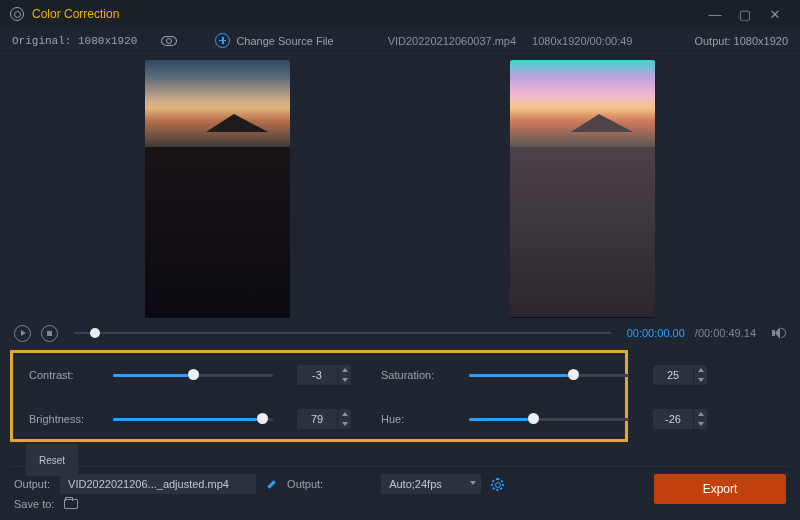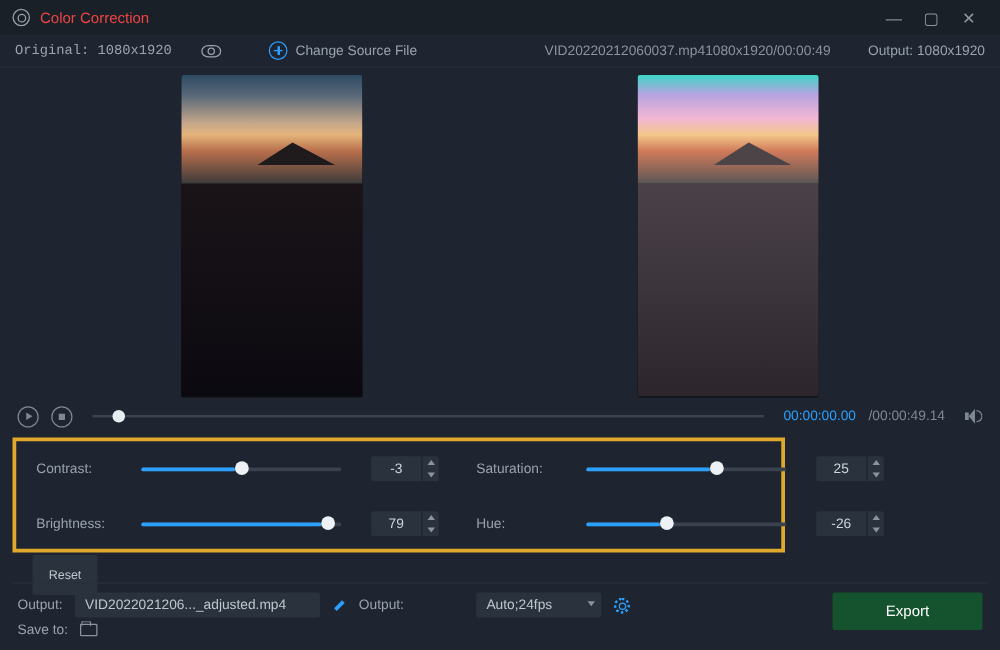--- a/index.html
+++ b/index.html
@@ -2,36 +2,36 @@
 <html><head>
 <meta charset="utf-8">
 <style>
   * { box-sizing: border-box; margin: 0; padding: 0; font-family: "Segoe UI", Arial, sans-serif; }
   body { width: 800px; height: 520px; background: #1e2530; color: #9aa3ad; font-size: 11px; overflow: hidden; position: relative; }
 
   
   .titlebar { height: 28px; background: #1a2028; display: flex; align-items: center; padding: 0 10px; }
   .titlebar .app-icon { width: 14px; height: 14px; border: 1.2px solid #9aa3ad; border-radius: 50%; margin-right: 8px; position: relative; }
   .titlebar .app-icon::after{content:"";position:absolute;width:5px;height:5px;border:1.2px solid #9aa3ad;border-radius:50%;left:3px;top:3px;}
-  .titlebar .title { flex: 0 0 auto; color:#ef4444; font-size:12px;}
+  .titlebar .title { flex: 0 0 auto; color:#eab308; font-size:12px;}
   .titlebar .spacer { flex: 1; }
   .winbtn { width: 30px; text-align: center; color:#8b939d; font-size: 13px; cursor:pointer; }
 
   
   .inforow { height: 26px; display:flex; align-items:center; padding: 0 12px; gap: 10px; border-bottom: 1px solid #262d38;}
   .inforow .orig { flex:0 0 auto;font-family:Liberation Mono, monospace; }
   .eye-icon { width:16px; height:10px; border:1.3px solid #9aa3ad; border-radius: 70% / 100%; position:relative; margin-left: 14px; cursor:pointer;}
   .eye-icon::after{content:"";position:absolute;width:4px;height:4px;border:1.3px solid #9aa3ad;border-radius:50%;left:4px;top:1px;}
   .change-src { display:flex; align-items:center; gap:6px; margin-left: 28px; color:#2ca0ff; cursor:pointer;}
   .plus-circ { width:15px;height:15px;border:1.4px solid #2ca0ff;border-radius:50%;position:relative;}
   .plus-circ::before,.plus-circ::after{content:"";position:absolute;background:#2ca0ff;}
   .plus-circ::before{width:7px;height:1.4px;left:3px;top:6px;}
   .plus-circ::after{width:1.4px;height:7px;left:6px;top:3px;}
   .change-src .lbl{color:#9aa3ad;}
-  .fileinfo { margin-left: 92px; color:#8b939d; display:flex; gap:0;}
+  .fileinfo { margin-left: 44px; color:#8b939d; display:flex; gap:16px;}
   .inforow .out { margin-left:auto;text-align:right; }
 
   
   .preview { height: 265px; display:flex; align-items:center; justify-content:center; gap: 220px; padding-top:4px;}
   .thumb { width: 145px; height: 258px; background:#0b0d12; border-radius:2px; overflow:hidden; position:relative;}
   .sky { height: 34%; background: linear-gradient(#2d4a63 0%, #5d6b7a 20%, #c7a88a 45%, #e3b47a 55%, #b86f4c 70%, #3c3a3a 100%); }
   .skyR { height: 34%; background: linear-gradient(#3dd6c7 0%, #b7a3e0 18%, #f2b7d4 40%, #f3c78a 55%, #d07a5a 70%, #5a5656 100%); }
   .land { height:66%; background: linear-gradient(#1a1418, #0b0910);}
   .landR{ height:66%; background: linear-gradient(#4a4248, #2c262c);}
   .mtn{position:absolute;top:18%;left:0;right:0;height:40px;}
@@ -77,21 +77,21 @@
   .field{background:#2a323e;height:20px;display:flex;align-items:center;padding:0 8px;border-radius:2px;color:#bfc6cd;}
   .pencil{width:11px;height:11px;position:relative;cursor:pointer;}
   .pencil::before{content:"";position:absolute;width:9px;height:3px;background:#2ca0ff;transform:rotate(-45deg);left:1px;top:4px;}
   .gear{width:13px;height:13px;border:2px dotted #2ca0ff;border-radius:50%;cursor:pointer;position:relative;}
   .gear::after{content:"";position:absolute;width:4px;height:4px;border:1.5px solid #2ca0ff;border-radius:50%;left:2px;top:2px;}
   .folder{width:14px;height:10px;border:1.2px solid #8b939d;border-radius:1px;position:relative;cursor:pointer;}
   .folder::before{content:"";position:absolute;top:-3px;left:0;width:6px;height:3px;border:1.2px solid #8b939d;border-bottom:none;border-radius:1px 1px 0 0;}
   .dd{cursor:pointer;padding-right:16px;position:relative;margin-left:48px;}
   .dd::after{content:"";position:absolute;right:5px;top:7px;border-left:3.5px solid transparent;border-right:3.5px solid transparent;border-top:4px solid #8b939d;}
 
-  .export{position:absolute;right:14px;top:474px;width:120px;height:30px;background:#14532d;color:#fff;font-size:12px;display:flex;align-items:center;justify-content:center;border-radius:2px;cursor:pointer;}
+  .export{position:absolute;right:14px;top:474px;width:132px;height:30px;background:#c2410c;color:#fff;font-size:12px;display:flex;align-items:center;justify-content:center;border-radius:2px;cursor:pointer;}
 </style>
 </head>
 <body>
 
 <div class="titlebar">
   <div class="app-icon"></div>
   <div class="title">Color Correction</div>
   <div class="spacer"></div>
   <div class="winbtn">—</div>
   <div class="winbtn">▢</div>

